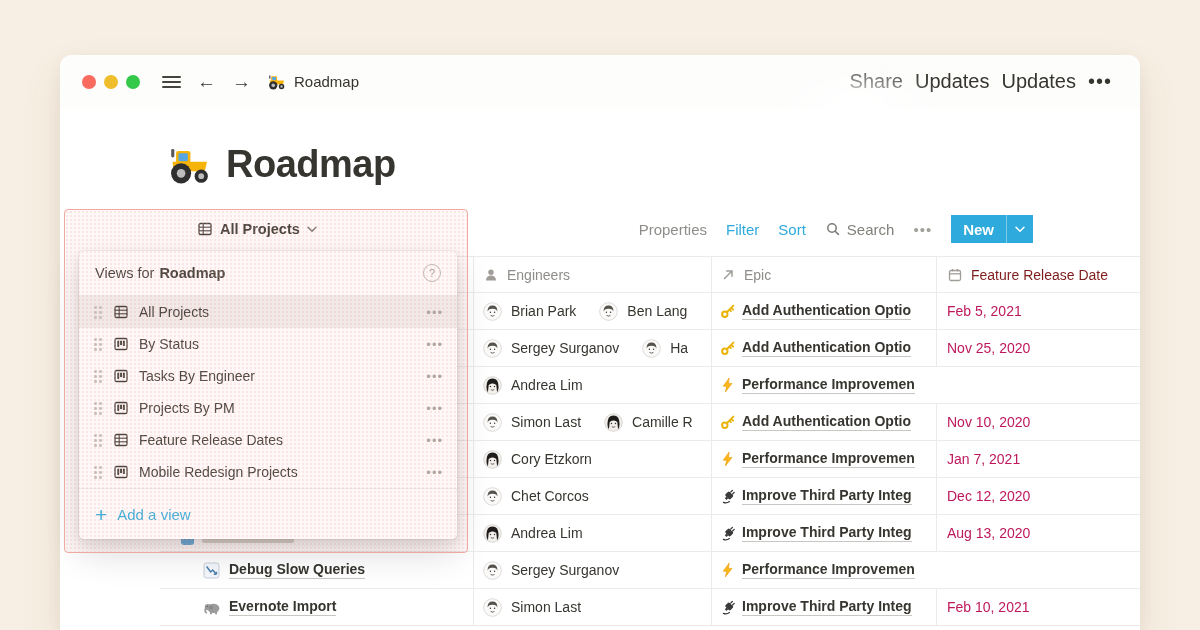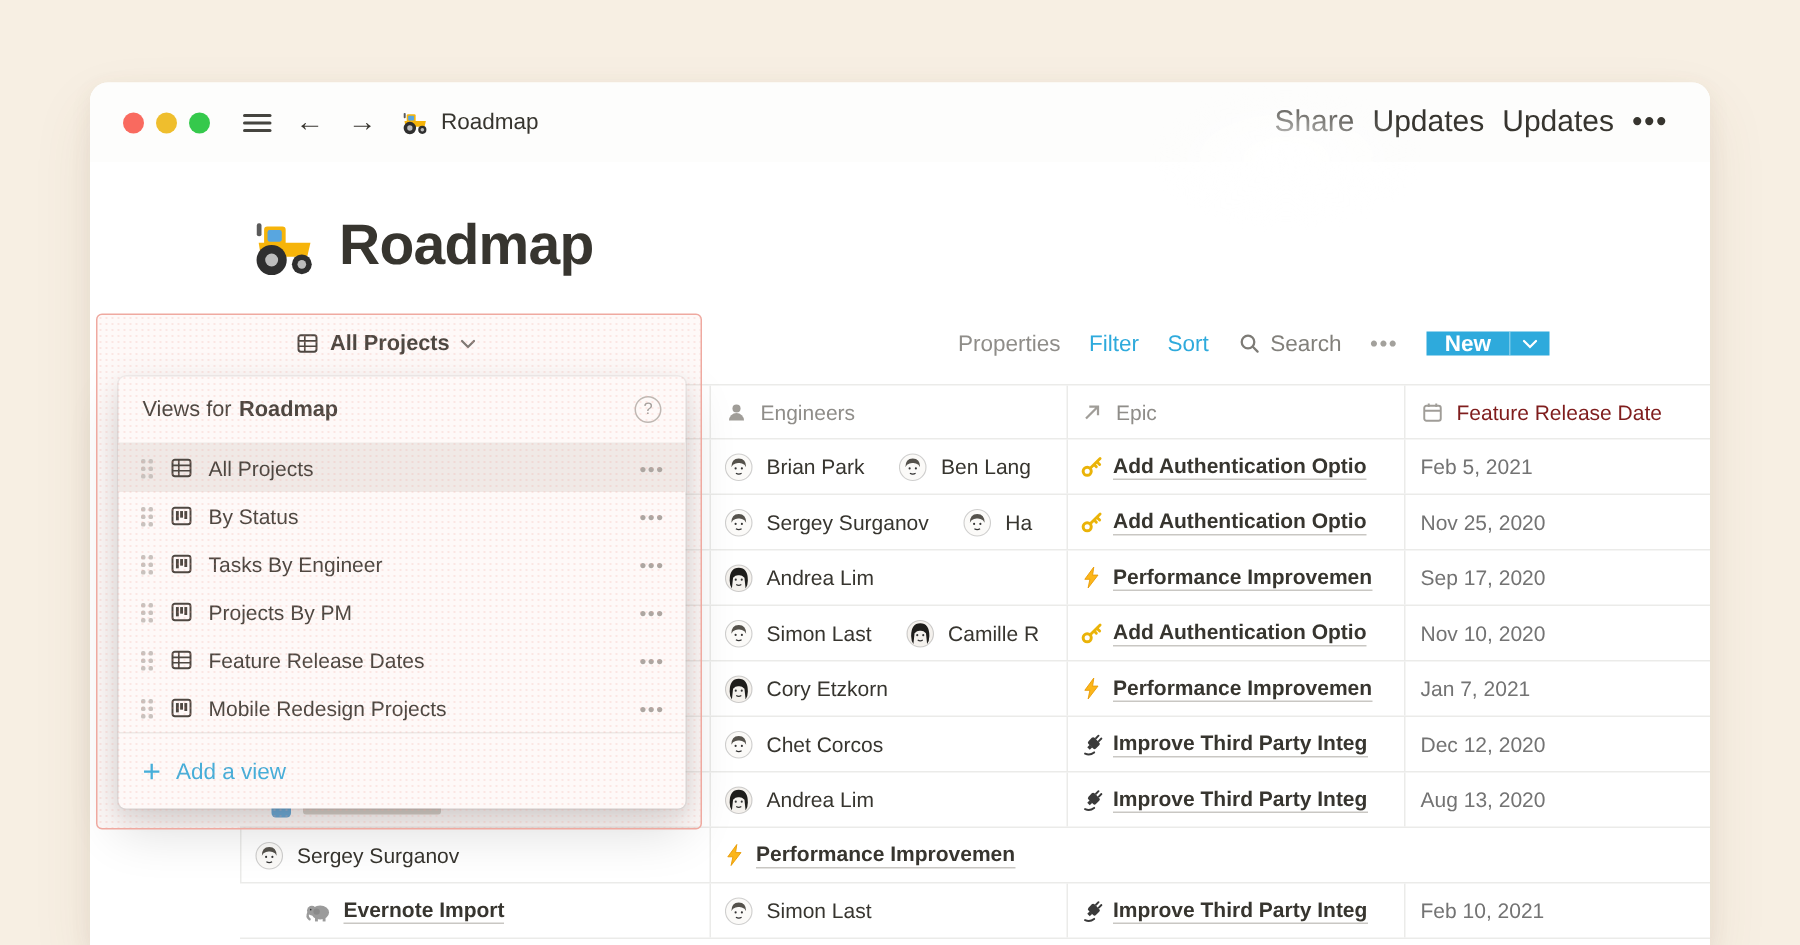--- a/index.html
+++ b/index.html
@@ -30,34 +30,34 @@
   .title-row h1 { font-size:38px; font-weight:700; color:#37352f; letter-spacing:-0.5px; }
 
   
   .toolbar { position:absolute; left:12px; right:0; top:158px; height:32px; display:flex; align-items:center;
     padding:0 107px 0 125px; }
   .view-tab { display:flex; align-items:center; gap:7px; font-size:14.5px; font-weight:700; color:#37352f; }
   .tb-right { margin-left:auto; display:flex; align-items:center; gap:19px; font-size:15px; }
   .tb-gray { color:#8f8d89; }
   .tb-blue { color:#2eaadc; }
   .tb-search { display:flex; align-items:center; gap:6px; color:#82807b; }
-  .new-btn { display:flex; align-items:center; height:16px; background:#2eaadc; border-radius:0; color:#fff; overflow:hidden; }
+  .new-btn { display:flex; align-items:center; height:28px; background:#2eaadc; border-radius:0; color:#fff; overflow:hidden; }
   .new-btn .nb-label { padding:0 12px; font-size:15px; font-weight:700; }
   .new-btn .nb-div { width:1px; align-self:stretch; background:rgba(255,255,255,.38); }
   .new-btn .nb-chev { padding:0 8px; display:flex; align-items:center; }
 
   
   .table { position:absolute; left:100px; top:201px; width:980px; }
   .thead, .trow { display:grid; grid-template-columns:313px 238px 225px 204px; height:37px; border-bottom:1px solid #ebebe9; }
   .thead { border-top:1px solid #ebebe9; color:#8f8d89; font-size:14px; }
   .cell { display:flex; align-items:center; overflow:hidden; white-space:nowrap; }
   .c-eng, .c-epic, .c-date { border-left:1px solid #ebebe9; }
   .c-eng { padding-left:9px; gap:9px; }
   .c-epic { padding-left:8px; gap:6px; padding-right:0; }
-  .c-date { padding-left:10px; font-size:14px; color:#737373; }
+  .c-date { padding-left:10px; font-size:14px; color:#be185d; }
   .h-cell { gap:8px; font-size:14px; }
   .c-name { padding-left:43px; gap:9px; }
   .ename { font-size:14px; color:#37352f; }
   .egap { width:5px; flex:none; }
   .avatar { width:19px; height:19px; flex:none; }
   .epic-link, .proj-link { font-size:14px; font-weight:700; color:#37352f; text-decoration:none;
     border-bottom:1px solid #c9c7c3; line-height:1.25; }
   .icon16 { width:16px; height:16px; flex:none; }
   .icon17 { width:17px; height:17px; flex:none; }
 
@@ -332,21 +332,20 @@
               <use href="#av-dark"></use>
             </svg>
           <span class="ename">Andrea Lim</span>
         </div>
         <div class="cell c-epic">
           <svg class="icon16">
               <use href="#sym-zap"></use>
             </svg>
           <a class="epic-link">Performance Improvemen</a>
         </div>
-        <div class="cell c-date">Sep 17, 2020</div>
       </div>
 
       <div class="trow">
         <div class="cell c-name"></div>
         <div class="cell c-eng">
           <svg class="avatar">
               <use href="#av-light"></use>
             </svg>
           <span class="ename">Simon Last</span>
             <span class="egap"></span>
@@ -409,20 +408,26 @@
         <div class="cell c-epic">
           <svg class="icon16">
               <use href="#sym-plug"></use>
             </svg>
           <a class="epic-link">Improve Third Party Integ</a>
         </div>
         <div class="cell c-date">Aug 13, 2020</div>
       </div>
 
       <div class="trow">
+        <div class="cell c-name">
+          <svg class="icon17">
+              <use href="#sym-chartdown"></use>
+            </svg>
+          <a class="proj-link">Debug Slow Queries</a>
+        </div>
         <div class="cell c-eng">
           <svg class="avatar">
               <use href="#av-light"></use>
             </svg>
           <span class="ename">Sergey Surganov</span>
         </div>
         <div class="cell c-epic">
           <svg class="icon16">
               <use href="#sym-zap"></use>
             </svg>

